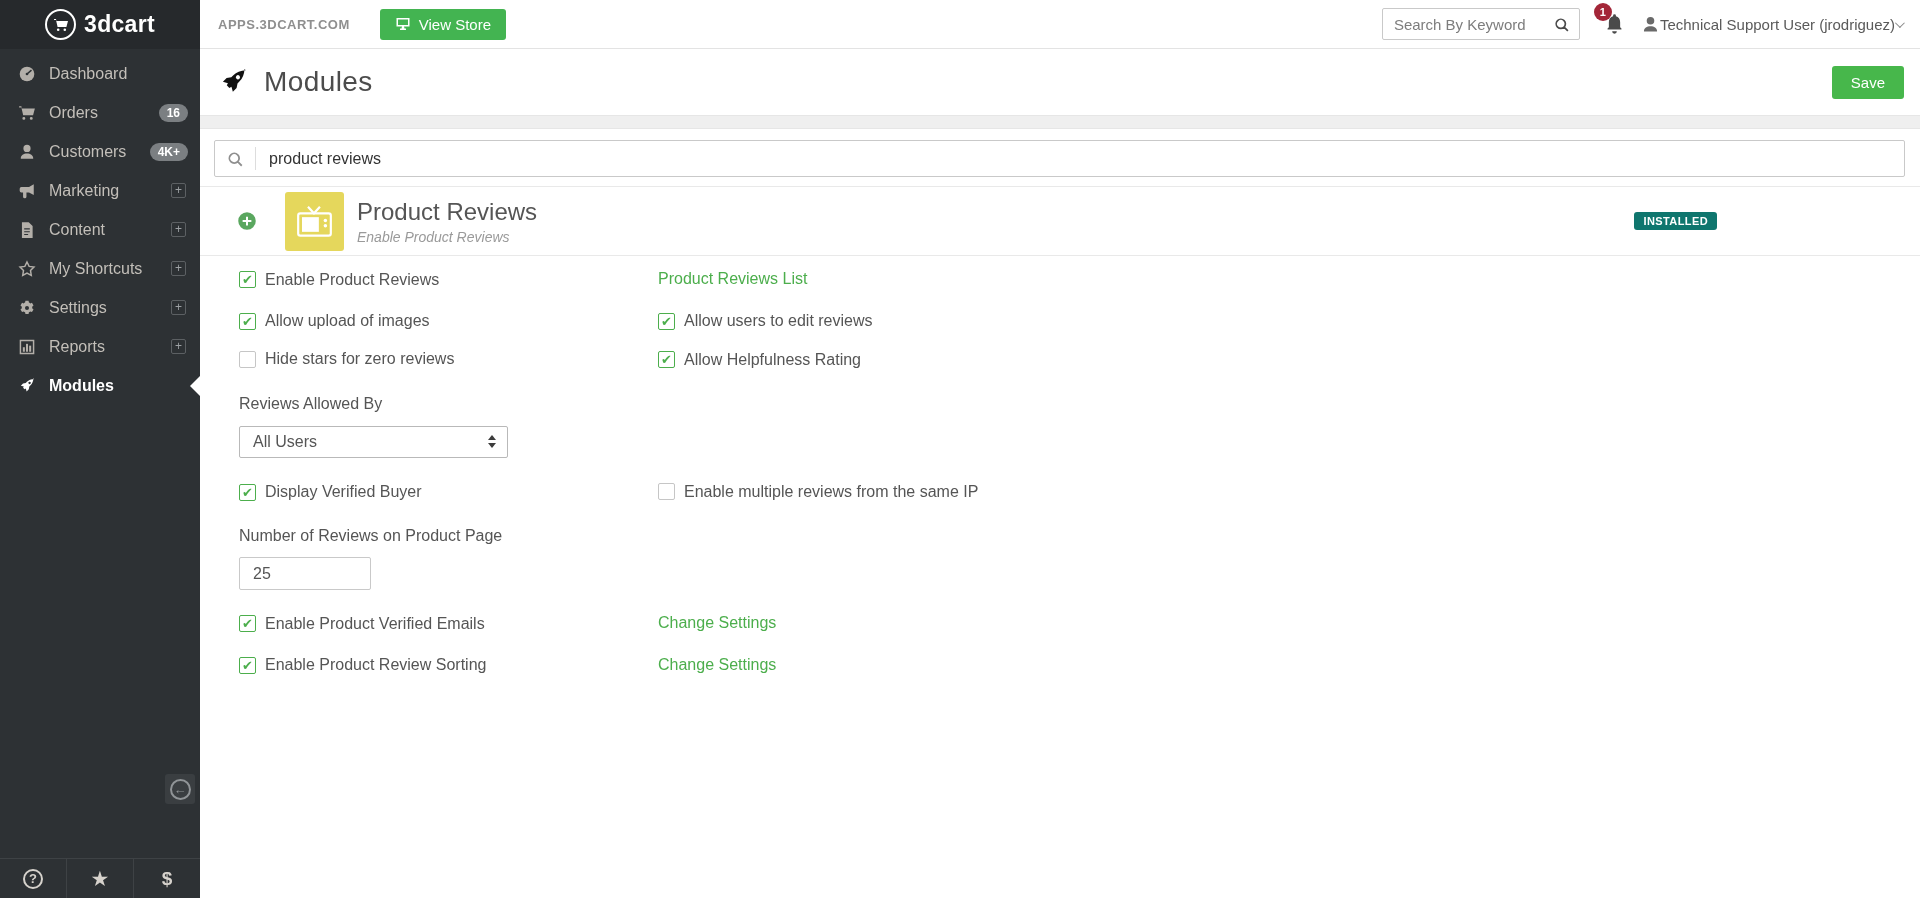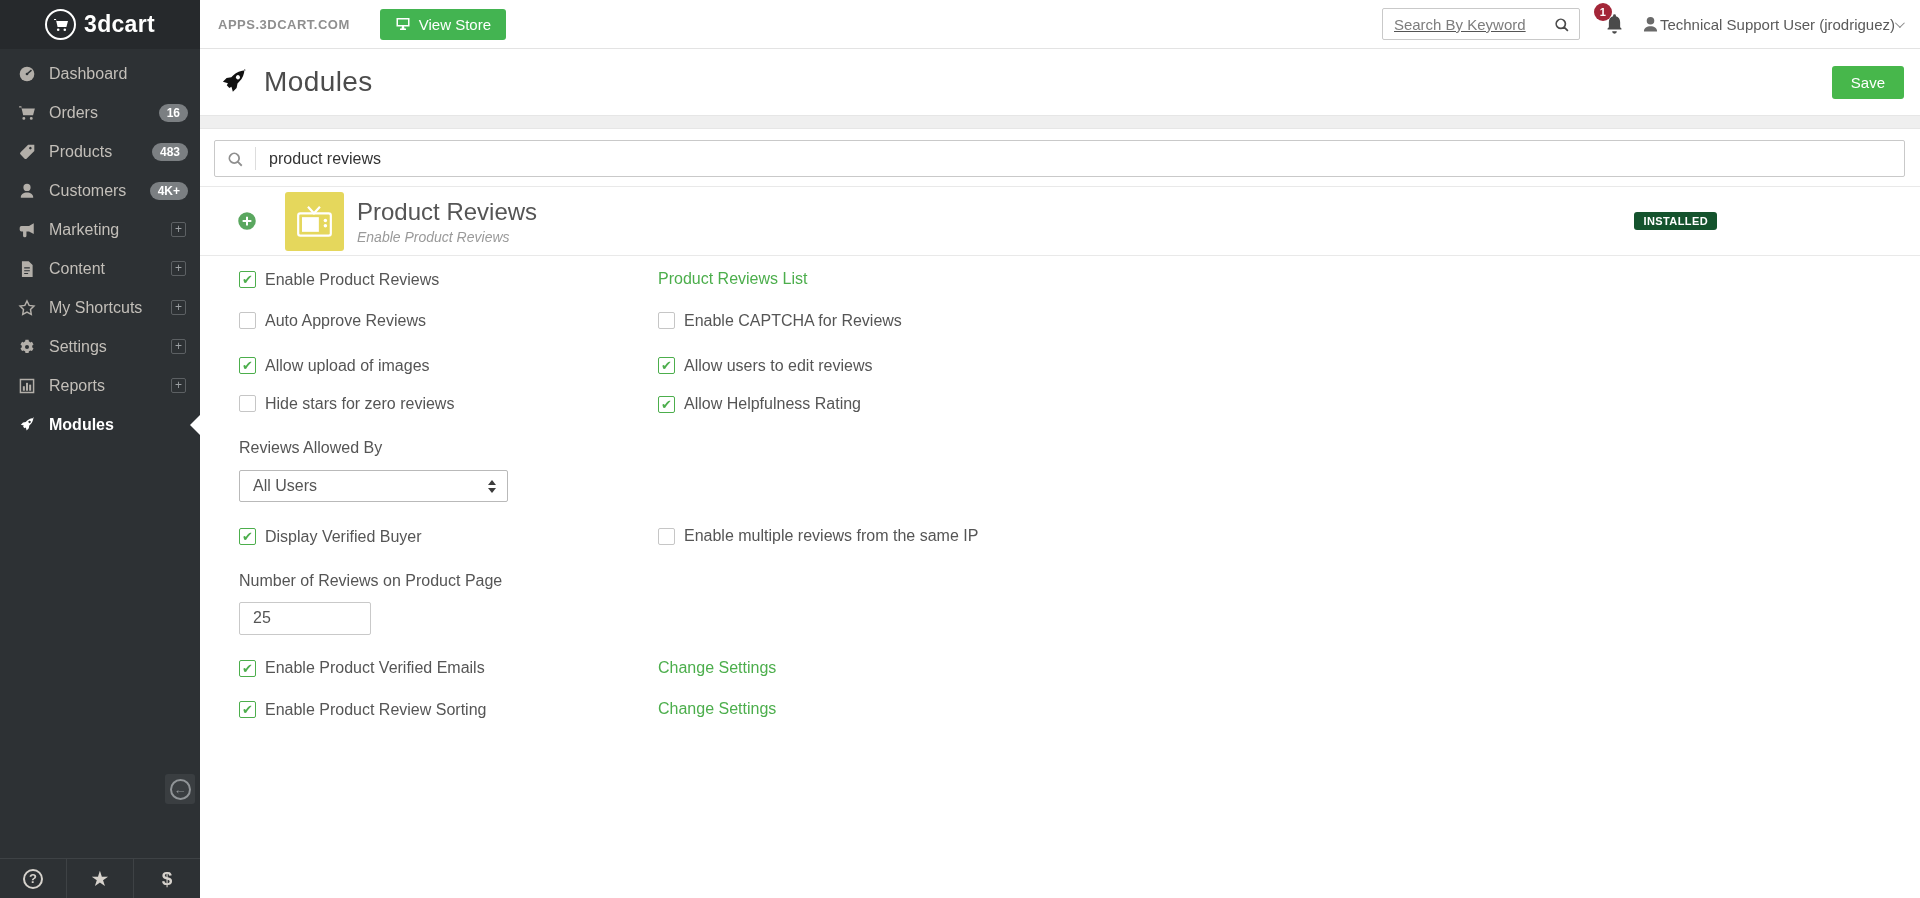--- a/index.html
+++ b/index.html
@@ -36,21 +36,21 @@
 
   
   .main { margin-left:200px; height:898px; display:flex; flex-direction:column; background:#fff; }
 
   .topbar { height:49px; background:#fff; border-bottom:1px solid #e3e3e3; display:flex; align-items:center; padding:0 18px; flex:none; }
   .domain-label { font-size:13px; font-weight:bold; color:#8f8f8f; letter-spacing:.5px; }
   .view-store-btn { margin-left:30px; background:#43b451; color:#fff; font-size:15px; padding:7px 15px; border-radius:3px; border:none; display:flex; gap:8px; align-items:center; cursor:pointer; font-family:inherit; }
   .view-store-btn svg { width:16px; height:16px; }
   .topbar-spacer { flex:1; }
   .search-box { width:198px; height:32px; border:1px solid #c9c9c9; border-radius:2px; display:flex; align-items:center; padding:0 9px 0 11px; }
-  .search-box input { flex:1; border:none; outline:none; font-size:15px; color:#555; min-width:0; font-family:inherit;text-decoration:underline; }
+  .search-box input { flex:1; border:none; outline:none; font-size:15px; color:#555; min-width:0; font-family:inherit; }
   .search-box input::placeholder { color:#7d7d7d; }
   .search-box svg { width:17px; height:17px; color:#4a4a4a; flex:none; }
   .bell-wrap { position:relative; margin:0 16px 0 24px; cursor:pointer; }
   .bell-wrap svg { width:21px; height:21px; color:#4a4a4a; display:block; }
   .noti-badge { position:absolute; top:-11px; left:-10px; background:#a32638; color:#fff; width:18px; height:18px; border-radius:50%; font-size:11px; font-weight:bold; display:flex; align-items:center; justify-content:center; }
   .user-menu { display:flex; align-items:center; gap:0; cursor:pointer; }
   .user-menu svg { width:19px; height:19px; color:#6a6a6a; }
   .user-name { font-size:15px; color:#5a5a5a; }
   .chev-down { display:inline-block; width:7px; height:7px; border-right:1.5px solid #8a8a8a; border-bottom:1.5px solid #8a8a8a; transform:rotate(45deg) translateY(-2px); }
 
@@ -70,21 +70,21 @@
   .module-search input { flex:1; border:none; outline:none; font-size:16px; color:#333; padding:0 13px; font-family:inherit; }
 
   .module-card { border-top:1px solid #e9e9e9; border-bottom:1px solid #e9e9e9; height:70px; display:flex; align-items:center; position:relative; padding-left:37px; }
   .add-btn { color:#5aa75f; width:20px; height:20px; cursor:pointer; flex:none; }
   .add-btn svg { width:20px; height:20px; }
   .module-tile { width:59px; height:59px; background:#e5d75c; border-radius:3px; margin-left:28px; display:flex; align-items:center; justify-content:center; flex:none; }
   .module-tile svg { width:37px; height:33px; }
   .card-text { margin-left:13px; }
   .card-title { font-size:24px; font-weight:300; color:#555; }
   .card-sub { font-size:14px; font-style:italic; color:#9a9a9a; margin-top:3px; }
-  .installed-badge { position:absolute; right:203px; top:50%; transform:translateY(-50%); background:#14532d; color:#fff; font-size:11px; font-weight:bold; padding:3px 9px; border-radius:3px; letter-spacing:.4px; }
+  .installed-badge { position:absolute; right:203px; top:50%; transform:translateY(-50%); background:#0f766e; color:#fff; font-size:11px; font-weight:bold; padding:3px 9px; border-radius:3px; letter-spacing:.4px; }
 
   .settings { padding:14px 0 0 39px; }
   .srow { display:flex; align-items:flex-start; margin-bottom:23px; }
   .scell-l { width:419px; flex:none; }
   .scell-r { flex:1; }
   .chk { display:inline-flex; align-items:center; cursor:pointer; }
   .chk-box { width:17px; height:17px; border:1px solid #c6c6c6; border-radius:2px; background:#fff; display:inline-flex; align-items:center; justify-content:center; flex:none; }
   .chk-box[data-checked="true"] { border-color:#4cae4c; }
   .chk-box[data-checked="true"]::after { content:"\2714"; color:#4cae4c; font-size:13px; font-weight:bold; line-height:1; }
   .chk-label { font-size:16px; color:#555; margin-left:9px; }
@@ -129,29 +129,20 @@
         <svg viewBox="0 0 16 16" class="icon-svg">
             <path fill="currentColor" d="M1 2h2l.4 2H15l-1.6 6H4.6L3 3H1zm4.2 9.5a1.3 1.3 0 1 0 1.3 1.3 1.3 1.3 0 0 0-1.3-1.3zm6.6 0a1.3 1.3 0 1 0 1.3 1.3 1.3 1.3 0 0 0-1.3-1.3z"></path>
           </svg>
       </span>
       <span class="nav-label">Orders</span>
       <span class="nav-badge">16</span>
     </div>
     <div class="nav-item">
       <span class="nav-icon">
         <svg viewBox="0 0 16 16" class="icon-svg">
-            <path fill="currentColor" fill-rule="evenodd" d="M9 1.5h5.5V7l-6.7 6.7a1.5 1.5 0 0 1-2.1 0L2.3 10.3a1.5 1.5 0 0 1 0-2.1zm2.8 3.8a1.1 1.1 0 1 0-1.6-1.6 1.1 1.1 0 0 0 1.6 1.6z"></path>
-          </svg>
-      </span>
-      <span class="nav-label">Products</span>
-      <span class="nav-badge">483</span>
-    </div>
-    <div class="nav-item">
-      <span class="nav-icon">
-        <svg viewBox="0 0 16 16" class="icon-svg">
             <path fill="currentColor" d="M8 8a3.2 3.2 0 1 0-3.2-3.2A3.2 3.2 0 0 0 8 8zm0 1.4c-3 0-5.5 1.7-5.5 3.9v.7h11v-.7c0-2.2-2.5-3.9-5.5-3.9z"></path>
           </svg>
       </span>
       <span class="nav-label">Customers</span>
       <span class="nav-badge">4K+</span>
     </div>
     <div class="nav-item">
       <span class="nav-icon">
         <svg viewBox="0 0 16 16" class="icon-svg">
             <path fill="currentColor" d="M14 2v9.5l-4.2-2.2H7.5V13a1.5 1.5 0 0 1-3 0V9.3H3a1.5 1.5 0 0 1-1.5-1.5v-1.9A1.5 1.5 0 0 1 3 4.4h6.8z"></path>
@@ -321,34 +312,20 @@
           <label class="chk">
             <span class="chk-box" data-checked="true"></span>
             <span class="chk-label">Enable Product Reviews</span>
           </label>
         </div>
         <div class="scell-r">
           <a class="glink">Product Reviews List</a>
         </div>
       </div>
 
-      <div class="srow">
-        <div class="scell-l">
-          <label class="chk">
-            <span class="chk-box" data-checked="false"></span>
-            <span class="chk-label">Auto Approve Reviews</span>
-          </label>
-        </div>
-        <div class="scell-r">
-          <label class="chk">
-            <span class="chk-box" data-checked="false"></span>
-            <span class="chk-label">Enable CAPTCHA for Reviews</span>
-          </label>
-        </div>
-      </div>
 
       <div class="srow gap-sm">
         <div class="scell-l">
           <label class="chk">
             <span class="chk-box" data-checked="true"></span>
             <span class="chk-label">Allow upload of images</span>
           </label>
         </div>
         <div class="scell-r">
           <label class="chk">

